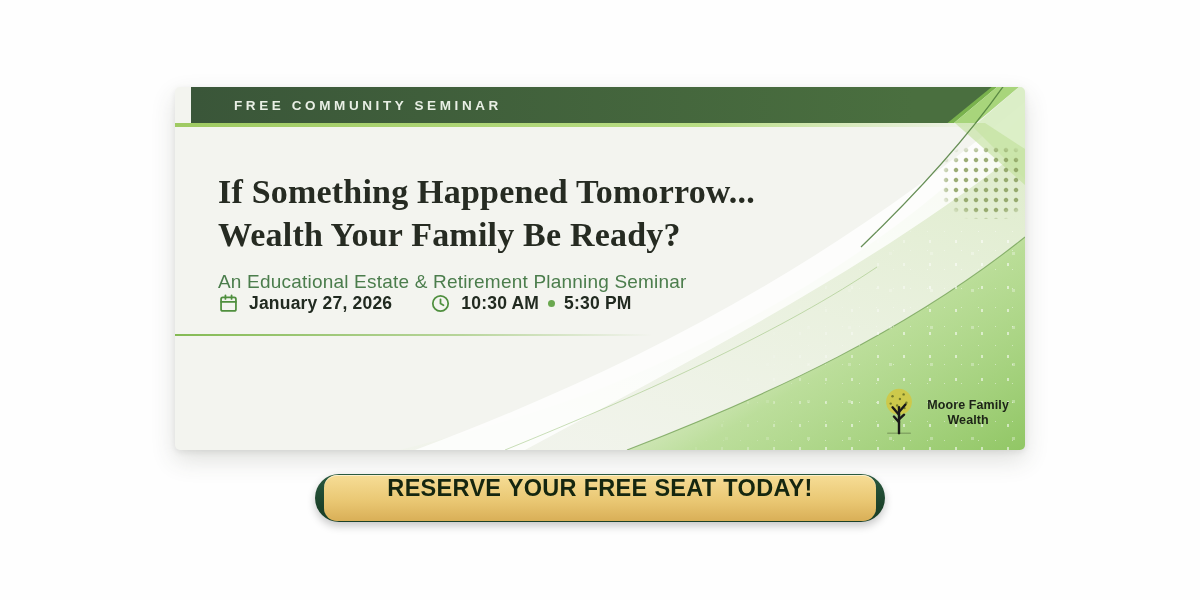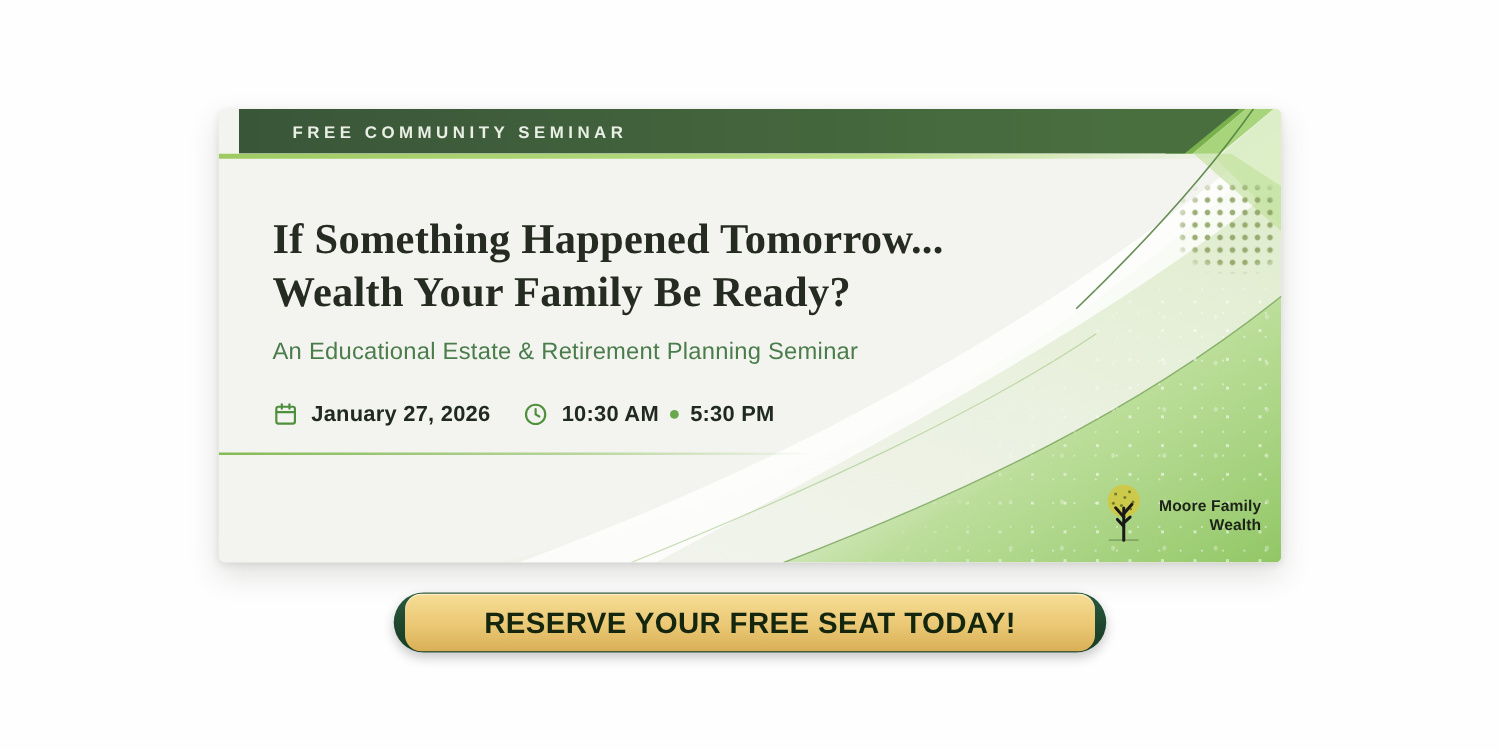--- a/index.html
+++ b/index.html
@@ -75,21 +75,21 @@
   .content{position:relative;z-index:3;padding:60px 40px 0 43px;}
   .headline{
     font-family:"Liberation Serif",serif;
     font-size:34px;font-weight:700;color:var(--heading);
     line-height:1.26;letter-spacing:.2px;margin-top:24px;
   }
   .subtitle{
     margin-top:14px;font-size:19px;color:var(--subtitle-green);font-weight:500;
     letter-spacing:.2px;
   }
-  .details-row{margin-top:28px;display:flex;align-items:center;gap:26px;}
+  .details-row{display:flex;align-items:center;gap:38px;}
   .detail-item{display:flex;align-items:center;gap:10px;}
   .detail-item svg{display:block;}
   .detail-text{font-size:17.5px;font-weight:700;color:var(--text-dark);letter-spacing:.2px;}
   .time-sep{
     display:inline-block;width:7px;height:7px;border-radius:50%;
     background:#6aa84f;margin:0 9px 2px 9px;vertical-align:middle;
     font-size:0;overflow:hidden;color:transparent;
   }
   .location-row{margin-top:17px;display:flex;align-items:center;gap:10px;}
   .divider{
@@ -97,36 +97,36 @@
     background:linear-gradient(90deg,var(--divider-green) 0%,rgba(134,187,85,.55) 60%,rgba(134,187,85,0) 100%);
   }
   .footer-row{margin-top:13px;display:flex;align-items:baseline;}
   .hosted-by{font-size:18.5px;color:var(--muted-green);}
   .host-name{font-size:21.5px;color:#1f2519;font-weight:500;margin-left:8px;letter-spacing:.2px;}
   .logo-block{
     position:absolute;right:16px;bottom:11px;z-index:3;
     display:flex;align-items:center;gap:7px;
   }
   .logo-text{
-    font-size:12.5px;font-weight:700;color:#1c2317;line-height:1.2;text-align:right;
+    font-size:12.5px;font-weight:700;color:#1c2317;line-height:1.2;text-align:center;
     letter-spacing:.1px;
   }
   
   .cta-button{
     position:absolute;left:50%;top:474px;transform:translateX(-50%);
     width:570px;height:48px;border-radius:24px;border:none;cursor:pointer;
     background:linear-gradient(180deg,#2a5a40,var(--cta-green) 70%);
     box-shadow:0 4px 9px rgba(0,0,0,.22);
     padding:0;
   }
   .cta-gold{
     position:absolute;top:1px;bottom:1px;left:9px;right:9px;border-radius:13px;
     background:linear-gradient(180deg,var(--cta-gold-light) 0%,var(--cta-gold) 55%,var(--cta-gold-dark) 100%);
     box-shadow:inset 0 1px 0 rgba(255,255,255,.55);
-    display:flex;align-items:center;justify-content:center;
+    display:flex;align-items:flex-start;justify-content:center;
   }
   .cta-label{
     font-size:23.5px;font-weight:700;color:var(--cta-text);letter-spacing:.3px;
     white-space:nowrap;
   }
   .cta-dot{
     position:absolute;top:50%;width:11px;height:11px;border-radius:50%;
     background:#174029;transform:translateY(-50%);
   }
   .cta-dot.left{left:17px;}

